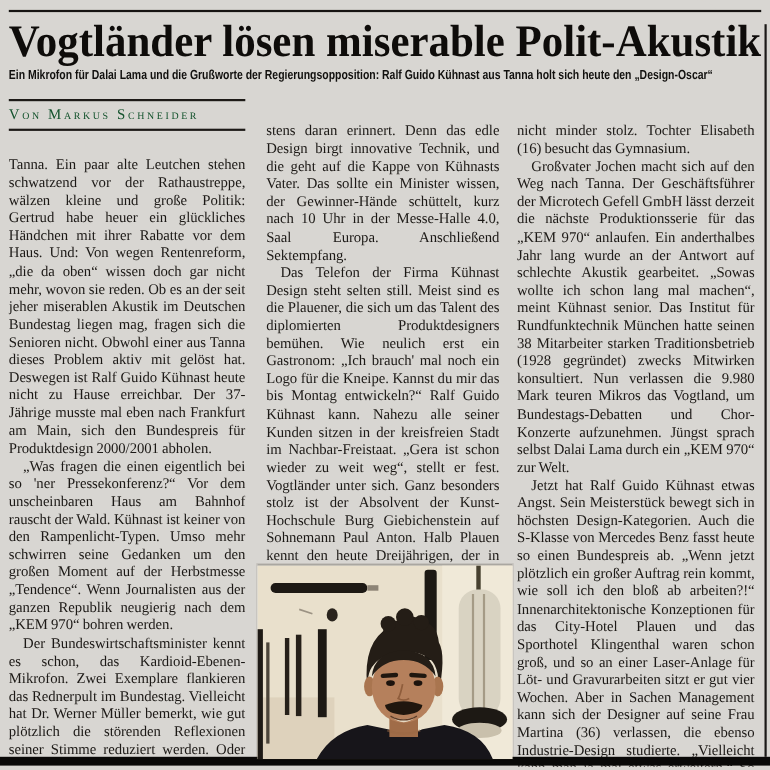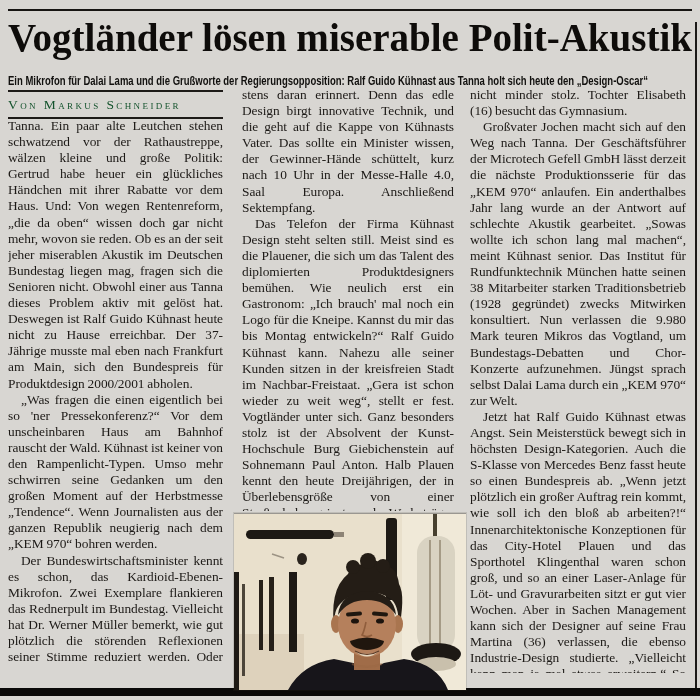--- a/index.html
+++ b/index.html
@@ -1,26 +1,26 @@
 <!DOCTYPE html>
 <html lang="de"><head>
 <meta charset="utf-8">
 <style>
   html,body{margin:0;padding:0;}
   body{width:700px;height:700px;overflow:hidden;background:#d8d6d2;}
   .page{position:relative;width:660px;height:700px;background:#d8d6d2;
         font-family:"Liberation Serif", serif;color:#1b1815;border-radius:28px;}
   .top-rule{position:absolute;left:8px;top:9px;width:684px;height:2px;background:#161412;}
   .headline-wrap{position:absolute;left:8px;top:13px;width:684px;height:48px;}
-  .subhead-wrap{position:absolute;left:8px;top:72px;width:660px;height:18px;}
+  .subhead-wrap{position:absolute;left:8px;top:59px;width:660px;height:18px;}
   .byline-box{position:absolute;left:8px;top:90px;width:215px;
               border-top:2px solid #1d1a17;border-bottom:2px solid #1d1a17;
               padding:3px 0 4px 0;}
   .byline-text{font-variant:small-caps;letter-spacing:2.4px;font-size:13.5px;color:#14532d;}
-  .col{position:absolute;overflow:hidden;}
+  .col{position:absolute;overflow:hidden;margin-top:24px;}
   .col p{margin:0;text-align:justify;font-size:13.4px;line-height:16.1px;
          color:#1c1916;letter-spacing:-0.05px;word-spacing:-0.4px;
          hyphens:auto;-webkit-hyphens:auto;}
   .col p.ind{text-indent:13px;}
   .col p strong{font-weight:normal;}
   .col1{left:8px;top:118px;width:215px;height:548px;}
   .col2{left:242px;top:87px;width:212px;height:424px;}
   .col3{left:470px;top:87px;width:216px;height:586px;}
   .photo{position:absolute;left:234px;top:513px;width:232px;height:176px;z-index:5;
          border-top:1px solid rgba(40,34,26,0.35);box-shadow:0 0 0 1px rgba(60,52,40,0.15);}

